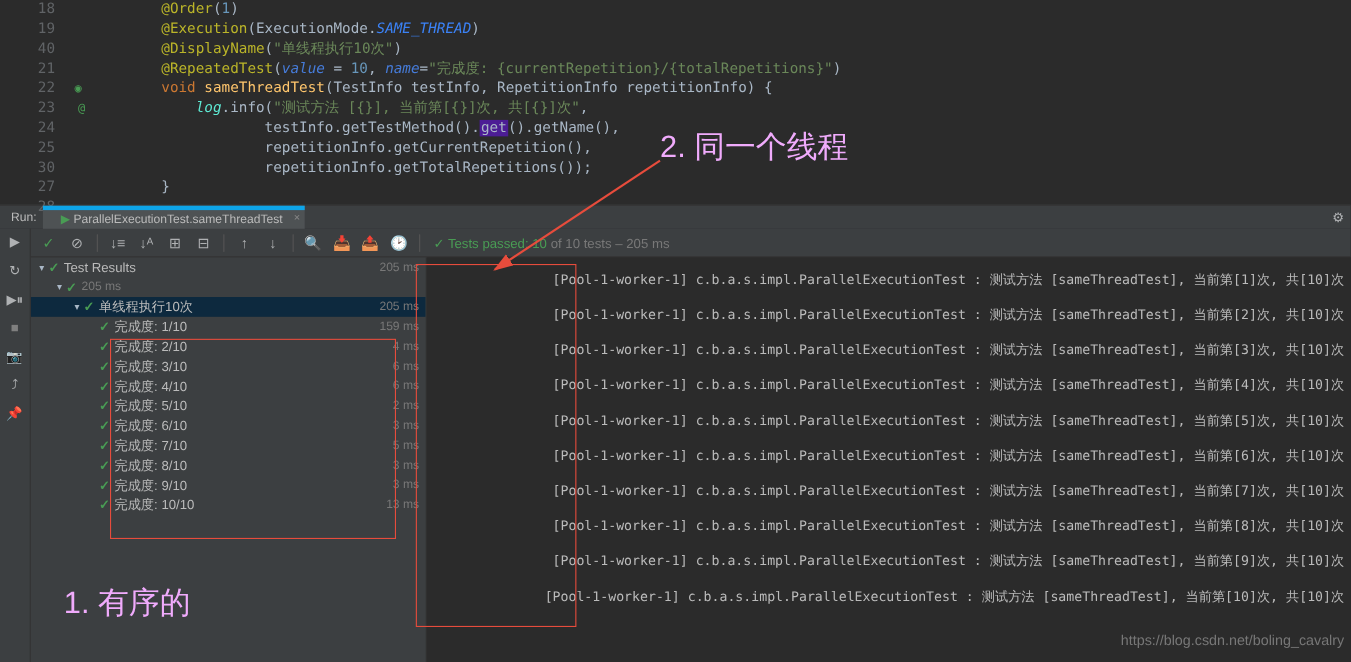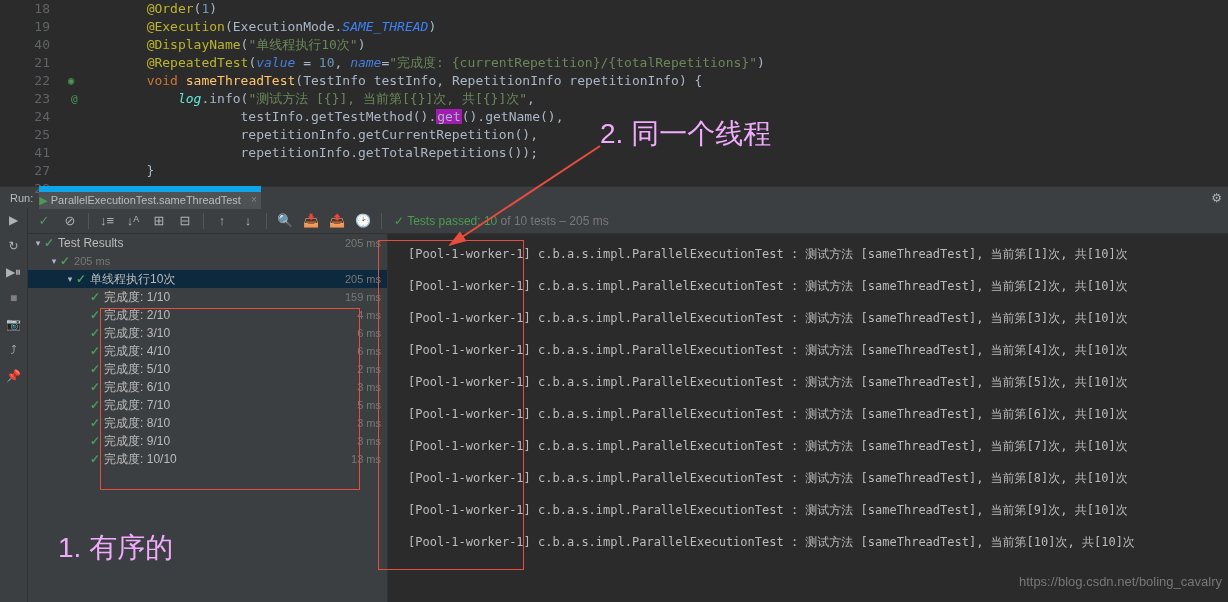--- a/index.html
+++ b/index.html
@@ -13,65 +13,65 @@
 .code-line { height:18px; white-space:pre; }
 .ann { color:#bbb529; }
 .kw { color:#cc7832; }
 .str { color:#6a8759; }
 .num { color:#6897bb; }
 .param { color:#467cda; font-style:italic; }
 .cls { color:#a9b7c6; }
 .method { color:#ffc66d; }
 .enum { color:#3b82f6; font-style:italic; }
 .fld { color:#5eead4; font-style:italic; }
-.hl { background:#a21caf; color:#a9b7c6; padding:0 1px; }
+.hl { background:#4c1d95; color:#a9b7c6; padding:0 1px; }
 .run-panel { height:22px; background:#3c3f41; border-top:1px solid #323232; display:flex; align-items:center; padding-left:4px; }
 .run-label { color:#bbb; padding:0 6px; font-size:11px; }
-.run-tab { background:#4e5254; padding:2px 20px 2px 0; font-size:11px; color:#bbb; position:relative; border-top:6px solid #0ea5e9; }
+.run-tab { background:#4e5254; padding:2px 20px 2px 16px; font-size:11px; color:#bbb; position:relative; border-top:4px solid #0ea5e9; }
 .run-tab .close { position:absolute; right:4px; top:2px; color:#888; font-size:10px; }
 .settings-gear { margin-left:auto; margin-right:6px; color:#afb1b3; }
 .toolbar-row { display:flex; height:calc(602px - 186px - 22px); }
 .left-rail { width:28px; background:#3c3f41; border-right:1px solid #323232; display:flex; flex-direction:column; align-items:center; padding-top:4px; gap:10px; }
 .left-rail .ico { width:16px; height:16px; color:#afb1b3; display:flex; align-items:center; justify-content:center; font-size:12px; }
 .test-area { flex:1; display:flex; flex-direction:column; }
 .test-toolbar { height:26px; background:#3c3f41; border-bottom:1px solid #323232; display:flex; align-items:center; padding:0 6px; gap:6px; }
 .tool-btn { width:20px; height:20px; display:flex; align-items:center; justify-content:center; color:#afb1b3; border-radius:2px; font-size:13px; }
 .tool-sep { width:1px; height:16px; background:#555; margin:0 2px; }
 .tests-summary { color:#787878; font-size:12px; margin-left:4px; }
 .tests-summary .pass { color:#499c54; }
 .content-row { display:flex; flex:1; min-height:0; }
 .tree-panel { width:360px; background:#3c3f41; border-right:1px solid #323232; overflow:auto; font-size:12px; position:relative; }
 .tree-item { display:flex; align-items:center; height:18px; padding-right:6px; }
 .tree-item.selected { background:#0d293e; }
 .ti-arrow { width:12px; color:#a9b7c6; text-align:center; font-size:9px; }
 .ti-check { color:#499c54; margin-right:4px; font-weight:bold; }
 .ti-label { flex:1; color:#bbbbbb; white-space:nowrap; overflow:hidden; }
 .ti-time { color:#787878; font-size:11px; }
-.console-panel { flex:1; background:#2b2b2b; font-family:Consolas,monospace; font-size:12px; line-height:32px; padding:4px 20px; overflow:hidden; position:relative; white-space:nowrap; }
+.console-panel { flex:1; background:#2b2b2b; font-family:Consolas,monospace; font-size:12px; line-height:32px; padding:4px 6px; overflow:hidden; position:relative; white-space:nowrap;text-align:right; }
 .console-line { color:#bbbbbb; }
 .watermark { position:absolute; right:6px; bottom:4px; color:#777; font-size:13px; font-family:sans-serif; }
 .anno-red { position:absolute; color:#f0abfc; font-size:28px; font-family:"Microsoft YaHei",sans-serif; pointer-events:none; z-index:50; }
 .anno-box { position:absolute; border:1.5px solid #e74c3c; pointer-events:none; z-index:40; }
 svg.arrow { position:absolute; pointer-events:none; z-index:45; }
 .green-play { color:#499c54; }
 </style>
 </head>
 <body>
 
 <div class="code-editor">
   <div class="gutter">
     <div class="gutter-line">18</div>
     <div class="gutter-line">19</div>
     <div class="gutter-line">40</div>
     <div class="gutter-line">21</div>
     <div class="gutter-line">22</div>
     <div class="gutter-line">23</div>
     <div class="gutter-line">24</div>
     <div class="gutter-line">25</div>
-    <div class="gutter-line">41</div>
+    <div class="gutter-line">30</div>
     <div class="gutter-line">27</div>
     <div class="gutter-line">28</div>
   </div>
   <div class="gutter-icons">
     <div class="gutter-line"></div>
       <div class="gutter-line"></div>
       <div class="gutter-line"></div>
       <div class="gutter-line"></div>
     <div class="gutter-line gi" style="color:#499c54;">◉ &nbsp;@</div>
     <div class="gutter-line"></div>

